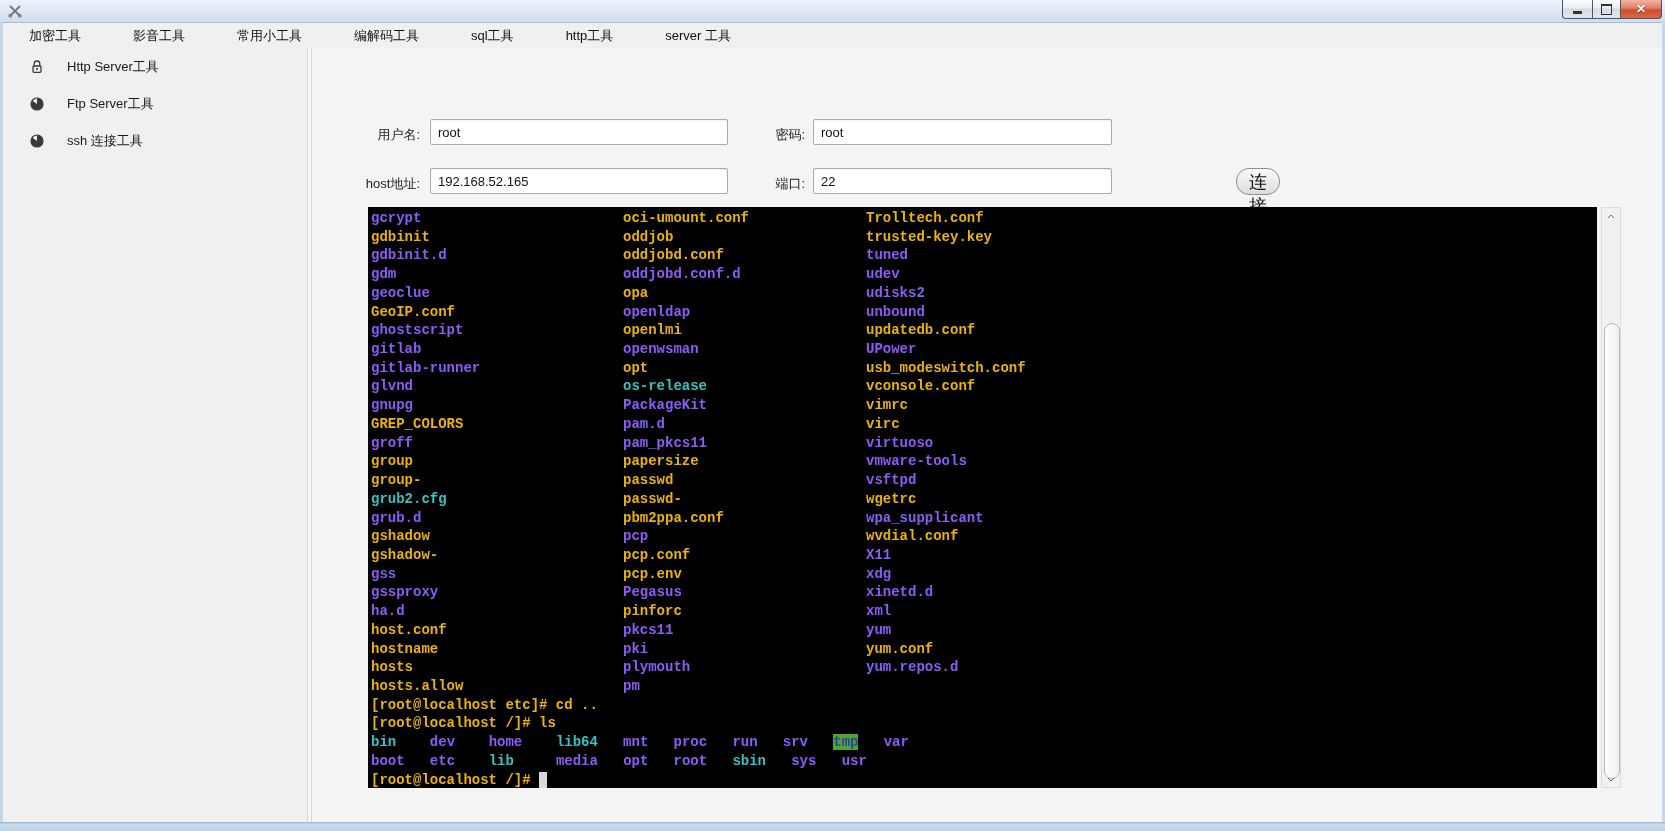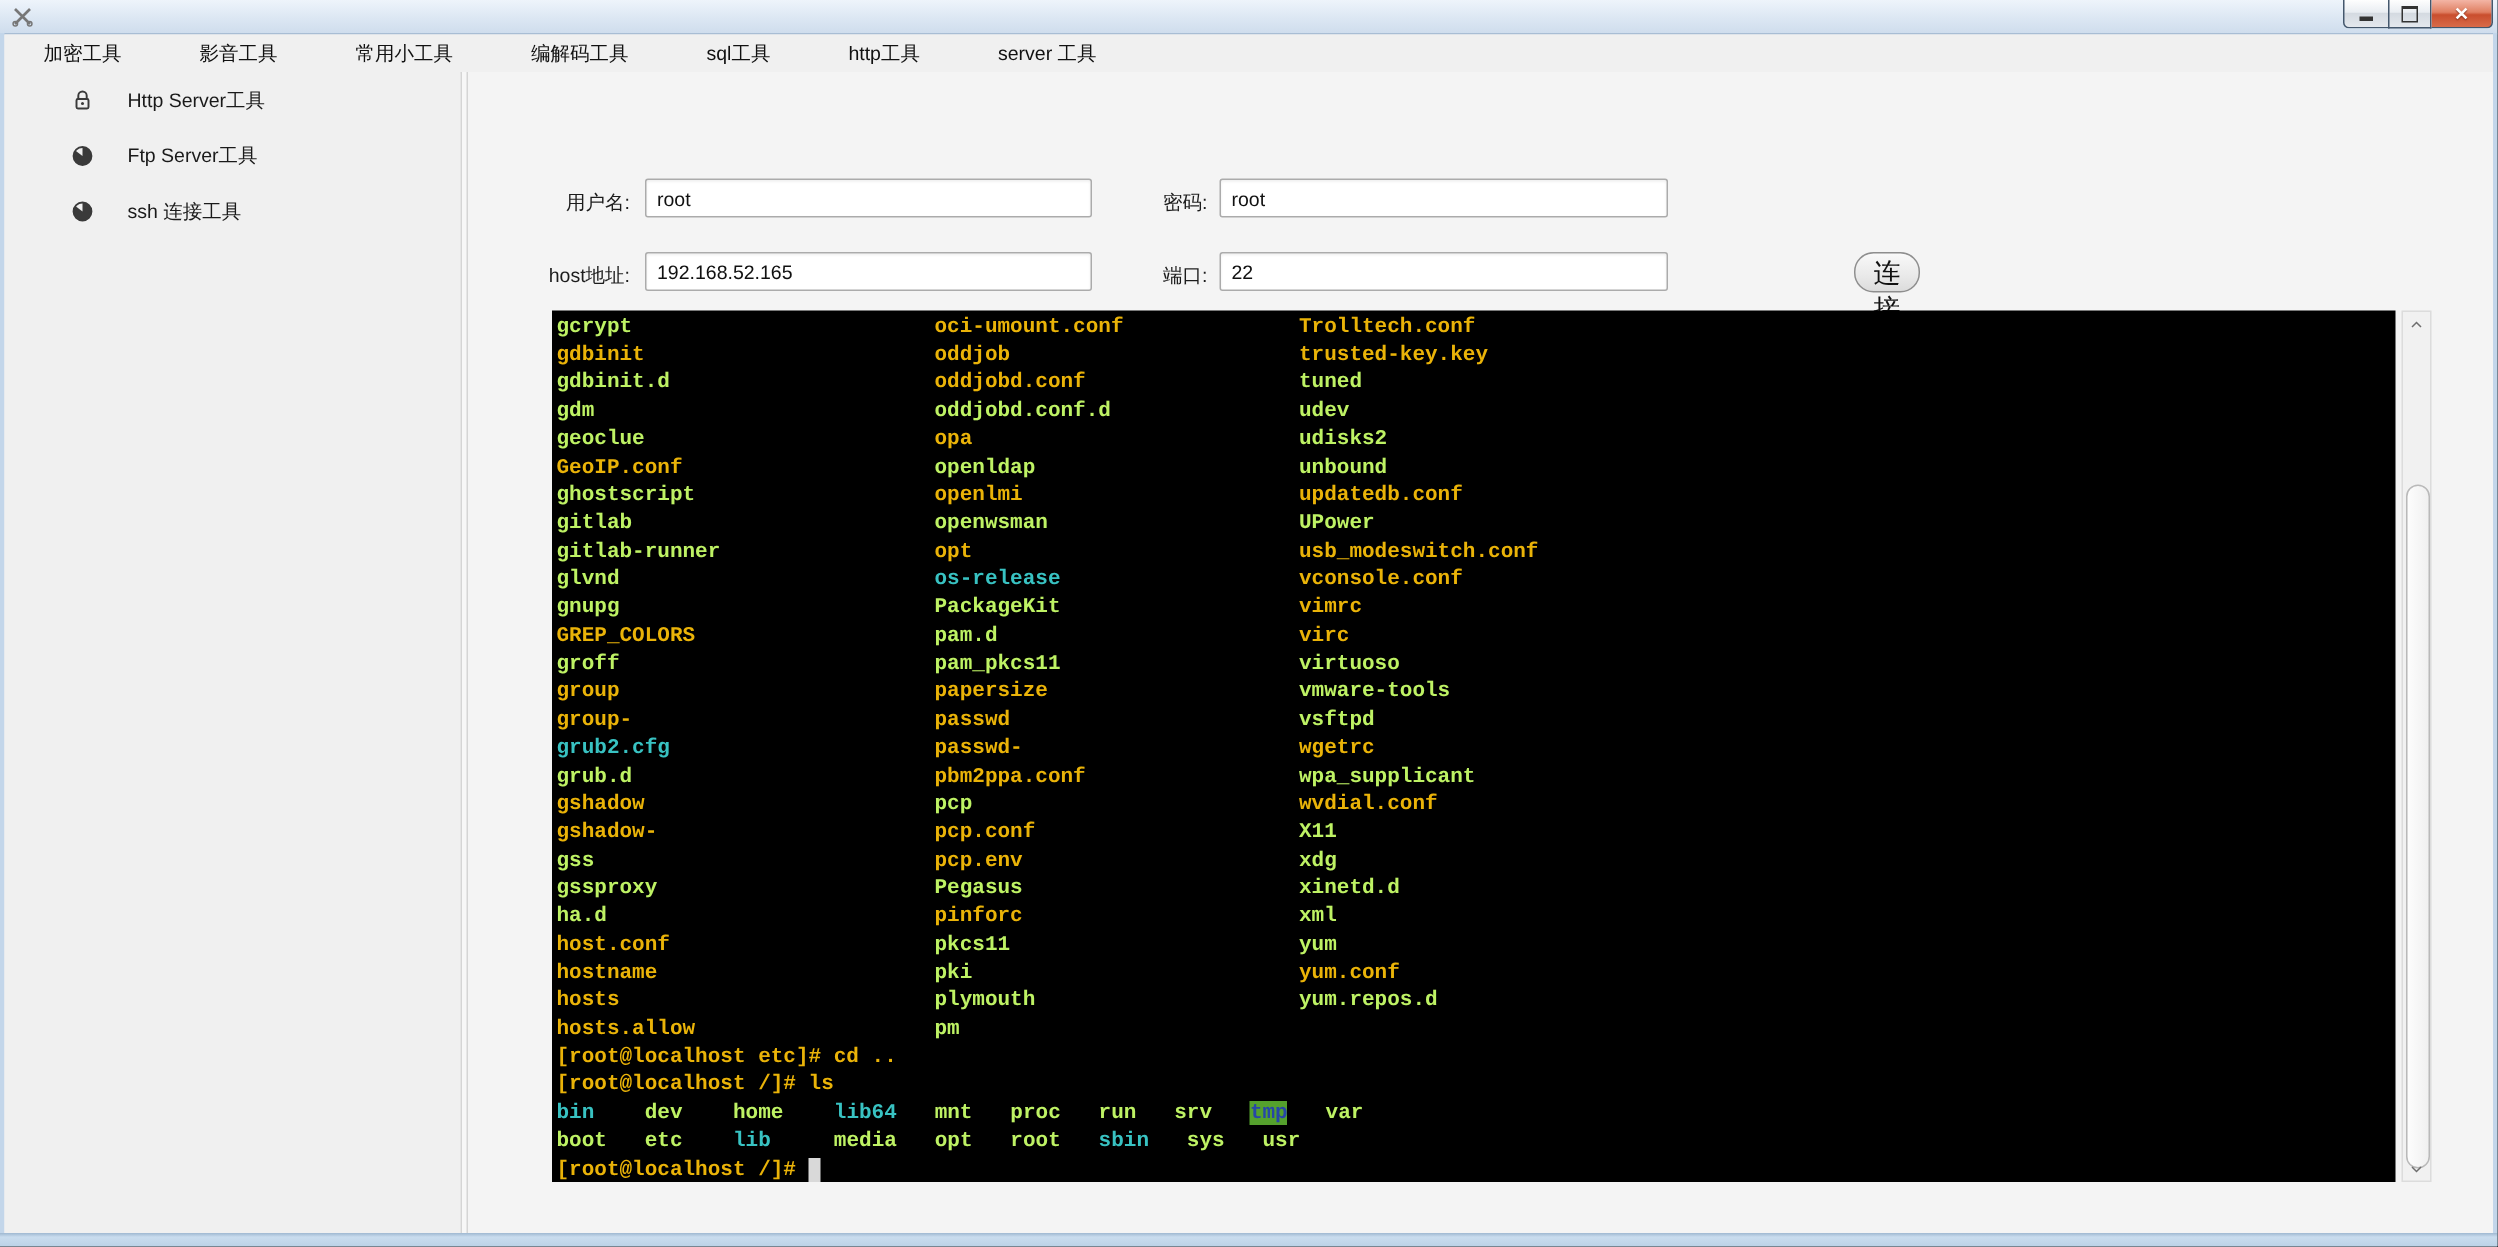--- a/index.html
+++ b/index.html
@@ -26,42 +26,42 @@
   .frame-left,.frame-right{position:absolute;top:22px;width:3px;height:800px;background:#c3d6ea;}
   .frame-left{left:0;} .frame-right{left:1662px;}
   .frame-bottom{position:absolute;left:0;top:822px;width:1665px;height:9px;
     background:linear-gradient(#9fb8d1,#c9dcee 30%,#bcd2e7);}
   
   .menubar{position:absolute;left:3px;top:23px;width:1659px;height:25px;background:#f0f0f0;
     border-bottom:1px solid #d9d9d9;display:flex;align-items:center;}
   .menu-item{font-size:13px;color:#111;padding:4px 26px;cursor:default;}
   
   .sidebar{position:absolute;left:3px;top:48px;width:304px;height:774px;background:#f0f0f0;}
-  .side-item{display:flex;align-items:center;height:37px;padding-left:44px;cursor:default;}
+  .side-item{display:flex;align-items:center;height:37px;padding-left:26px;cursor:default;}
   .side-item .sicon{width:16px;height:16px;margin-right:22px;flex:0 0 auto;}
   .side-item .slabel{font-size:13px;color:#1a1a1a;}
   .split{position:absolute;left:307px;top:48px;width:5px;height:774px;background:#f7f7f7;
     border-left:1px solid #d5d5d5;border-right:1px solid #d5d5d5;box-sizing:border-box;}
   
   .main{position:absolute;left:312px;top:48px;width:1350px;height:774px;background:#f4f4f4;}
   .flabel{position:absolute;font-size:13px;color:#1c1c1c;text-align:right;}
   .ftext{position:absolute;height:26px;box-sizing:border-box;border:1px solid #ababab;border-radius:2px;
     background:#fff;font-size:13px;color:#111;padding:0 7px;font-family:"Liberation Sans",sans-serif;
     box-shadow:inset 0 1px 2px rgba(0,0,0,0.07);outline:none;}
   .connect-btn{position:absolute;left:924px;top:120px;width:44px;height:27px;box-sizing:border-box;
     border:1px solid #8e8e8e;border-radius:13px;font-size:18px;color:#111;
     background:linear-gradient(#f9f9f9,#e9e9e9 60%,#dcdcdc);cursor:default;}
   
   .terminal{position:absolute;left:56px;top:159px;width:1229px;height:581px;background:#000;
     overflow:hidden;padding:2px 0 0 3px;box-sizing:border-box;
     font-family:"Liberation Mono","DejaVu Sans Mono",monospace;font-size:14px;font-weight:700;}
   .tline{white-space:pre;height:18.72px;line-height:18.72px;}
   .tcell{display:inline-block;vertical-align:top;}
   .tc0{width:252px;} .tc1{width:243px;}
-  .t-f{color:#eab308;} .t-d{color:#bef264;} .t-l{color:#38c2c2;}
+  .t-f{color:#eab308;} .t-d{color:#8b5cf6;} .t-l{color:#38c2c2;}
   .t-s{color:#2746a8;background:#55a12d;}
   .t-cur{background:#d9d9d9;}
   
   .scrollbar{position:absolute;left:1289px;top:159px;width:20px;height:581px;background:#f1f1f1;
     border:1px solid #dcdcdc;box-sizing:border-box;}
   .sb-btn{position:absolute;left:0;width:18px;height:16px;display:flex;align-items:center;justify-content:center;}
   .sb-up{top:0;} .sb-down{bottom:0;}
   .sb-thumb{position:absolute;left:2px;top:115px;width:14px;height:454px;border:1px solid #b9b9b9;
     border-radius:8px;background:linear-gradient(90deg,#fdfdfd,#f0f0f0);}
 </style>

